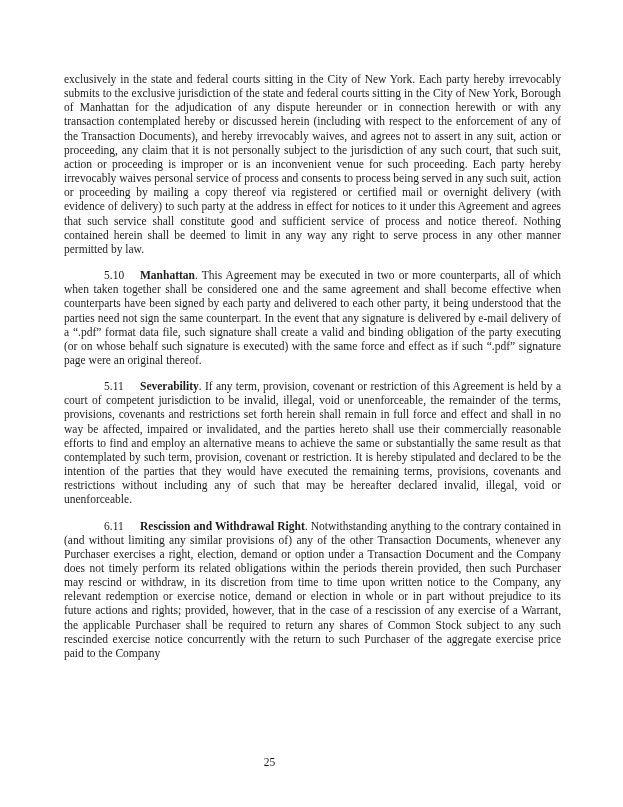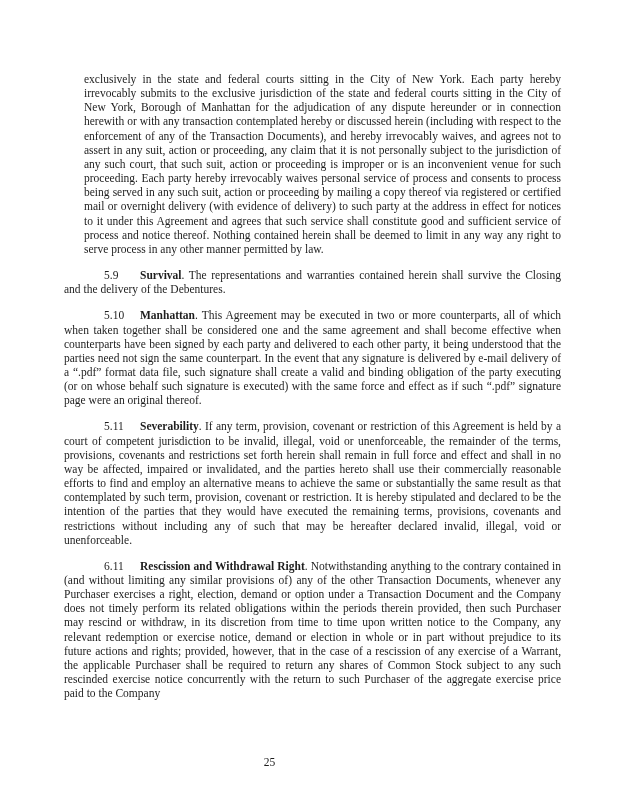--- a/index.html
+++ b/index.html
@@ -26,21 +26,20 @@
   }
   p.para {
     margin: 0 0 12px 0;
     padding: 0;
   }
   p.section {
     text-indent: 40px;
   }
   p.continuation {
     text-indent: 0;
-    margin-left: 20px;
   }
   .num {
     display: inline-block;
     width: 36px;
     text-indent: 0;
   }
   .hd {
     font-weight: bold;
   }
   .italic {
@@ -55,22 +54,20 @@
     line-height: 14px;
   }
 </style>
 </head>
 <body>
 
 <div class="content">
 
   <p class="para continuation">exclusively in the state and federal courts sitting in the City of New York. Each party hereby irrevocably submits to the exclusive jurisdiction of the state and federal courts sitting in the City of New York, Borough of Manhattan for the adjudication of any dispute hereunder or in connection herewith or with any transaction contemplated hereby or discussed herein (including with respect to the enforcement of any of the Transaction Documents), and hereby irrevocably waives, and agrees not to assert in any suit, action or proceeding, any claim that it is not personally subject to the jurisdiction of any such court, that such suit, action or proceeding is improper or is an inconvenient venue for such proceeding. Each party hereby irrevocably waives personal service of process and consents to process being served in any such suit, action or proceeding by mailing a copy thereof via registered or certified mail or overnight delivery (with evidence of delivery) to such party at the address in effect for notices to it under this Agreement and agrees that such service shall constitute good and sufficient service of process and notice thereof. Nothing contained herein shall be deemed to limit in any way any right to serve process in any other manner permitted by law.</p>
 
-  <p class="para section"><span class="num">5.9</span><span class="hd">Survival</span><span>.</span>
-    <span>The representations and warranties contained herein shall survive the Closing and the delivery of the Debentures.</span></p>
 
   <p class="para section"><span class="num">5.10</span><span class="hd">Manhattan</span><span>.</span>
     <span>This Agreement may be executed in two or more counterparts, all of which when taken together shall be considered one and the same agreement and shall become effective when counterparts have been signed by each party and delivered to each other party, it being understood that the parties need not sign the same counterpart. In the event that any signature is delivered by e-mail delivery of a “.pdf” format data file, such signature shall create a valid and binding obligation of the party executing (or on whose behalf such signature is executed) with the same force and effect as if such “.pdf” signature page were an original thereof.</span></p>
 
   <p class="para section"><span class="num">5.11</span><span class="hd">Severability</span><span>.</span>
     <span>If any term, provision, covenant or restriction of this Agreement is held by a court of competent jurisdiction to be invalid, illegal, void or unenforceable, the remainder of the terms, provisions, covenants and restrictions set forth herein shall remain in full force and effect and shall in no way be affected, impaired or invalidated, and the parties hereto shall use their commercially reasonable efforts to find and employ an alternative means to achieve the same or substantially the same result as that contemplated by such term, provision, covenant or restriction. It is hereby stipulated and declared to be the intention of the parties that they would have executed the remaining terms, provisions, covenants and restrictions without including any of such that may be hereafter declared invalid, illegal, void or unenforceable.</span></p>
 
   <p class="para section"><span class="num">6.11</span><span class="hd">Rescission and Withdrawal Right</span><span>.</span>
     <span>Notwithstanding anything to the contrary contained in (and without limiting any similar provisions of) any of the other Transaction Documents, whenever any Purchaser exercises a right, election, demand or option under a Transaction Document and the Company does not timely perform its related obligations within the periods therein provided, then such Purchaser may rescind or withdraw, in its discretion from time to time upon written notice to the Company, any relevant redemption or exercise notice, demand or election in whole or in part without prejudice to its future actions and rights; </span><span class="italic">provided, however,</span><span> that in the case of a rescission of any exercise of a Warrant, the applicable Purchaser shall be required to return any shares of Common Stock subject to any such rescinded exercise notice concurrently with the return to such Purchaser of the aggregate exercise price paid to the Company</span></p>
 

